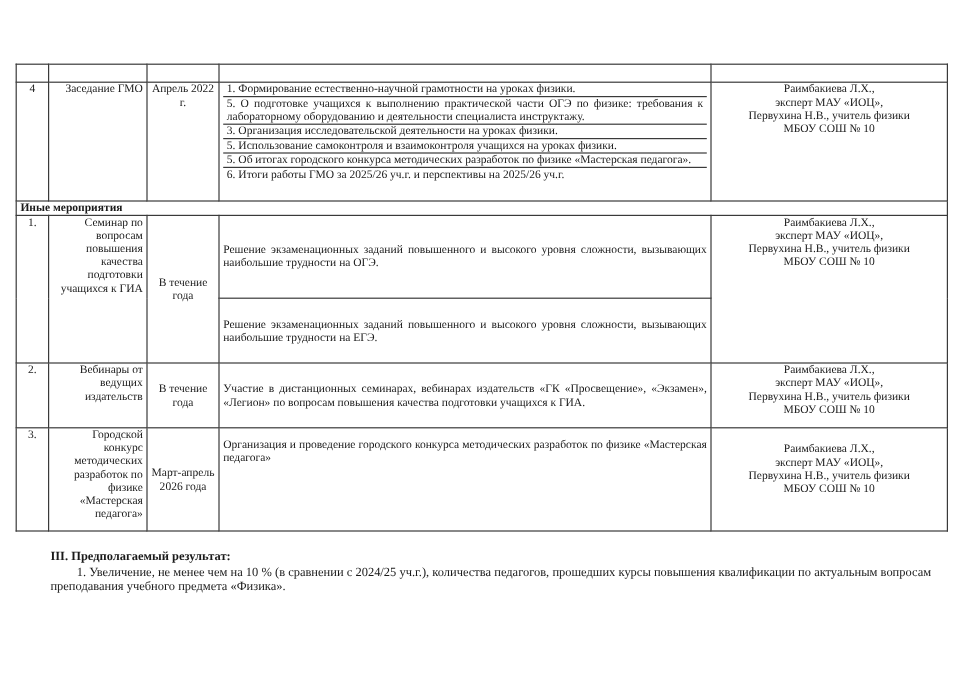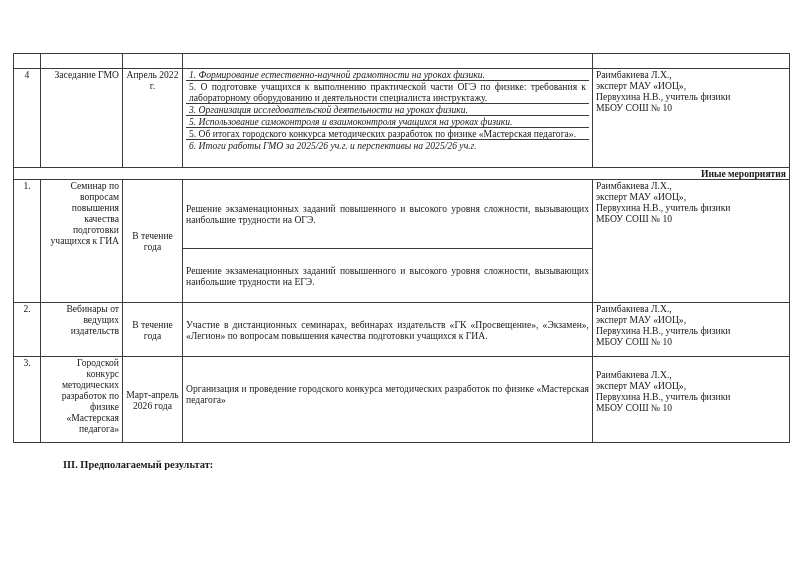--- a/index.html
+++ b/index.html
@@ -12,30 +12,30 @@
   table.plan {
     position: absolute; left: 13px; top: 53px; width: 776px;
     border-collapse: collapse; table-layout: fixed;
   }
   table.plan td {
     border: 1px solid #3a3a3a; padding: 0 3px; vertical-align: top;
   }
   td.c-num { text-align: center; }
   td.c-name { text-align: right; }
   td.c-date { text-align: center; }
-  td.c-resp { vertical-align: middle; }
+  td.c-resp { text-align: center; vertical-align: middle; }
   td.c-content { padding: 0; }
   .sub { border-bottom: 1px solid #3a3a3a; padding: 0 3px; text-align: justify; }
   .sub:last-child { border-bottom: none; }
-  .sub.one-line { height: 11px; font-style: italic; }
+  .sub.one-line { height: 11px; }
   .just { text-align: justify; text-align-last: left; }
-  .section-head td { font-weight: bold; padding-left: 6px; text-align: right; }
+  .section-head td { font-weight: bold; padding-left: 6px; }
   .vmid { vertical-align: middle !important; }
   .result {
-    position: absolute; left: 63px; top: 459px; width: 734px;
+    position: absolute; left: 42px; top: 459px; width: 734px;
     font-size: 10.4px; line-height: 12.5px;
   }
   .result .heading { font-weight: bold; }
   .result .para { text-indent: 22px; text-align: justify; margin-left: -0px; }
 </style>
 </head>
 <body>
 
 <div class="page">
 
@@ -107,28 +107,29 @@
       <div>эксперт МАУ «ИОЦ»,</div>
       <div>Первухина Н.В., учитель физики</div>
       <div>МБОУ СОШ № 10</div>
     </td>
   </tr>
 
   <tr style="height:86px">
     <td class="c-num">3.</td>
     <td class="c-name">Городской конкурс методических разработок по физике «Мастерская педагога»</td>
     <td class="c-date vmid">Март-апрель 2026 года</td>
-    <td class="just" style="padding-top:26px">Организация и проведение городского конкурса методических разработок по физике «Мастерская педагога»</td>
+    <td class="just" style="padding-top:8px">Организация и проведение городского конкурса методических разработок по физике «Мастерская педагога»</td>
     <td class="c-resp" style="vertical-align:top;padding-top:12px">
       <div>Раимбакиева Л.Х.,</div>
       <div>эксперт МАУ «ИОЦ»,</div>
       <div>Первухина Н.В., учитель физики</div>
       <div>МБОУ СОШ № 10</div>
     </td>
   </tr>
 </tbody>
     </table>
 
 <div class="result">
   <div class="heading">III. Предполагаемый результат:</div>
+  <div class="para" style="margin-left:-0px;width:734px;">1. Увеличение, не менее чем на 10 % (в сравнении с 2024/25 уч.г.), количества педагогов, прошедших курсы повышения квалификации по актуальным вопросам преподавания учебного предмета «Физика».</div>
 </div>
 
 </div>
 
 </body></html>

